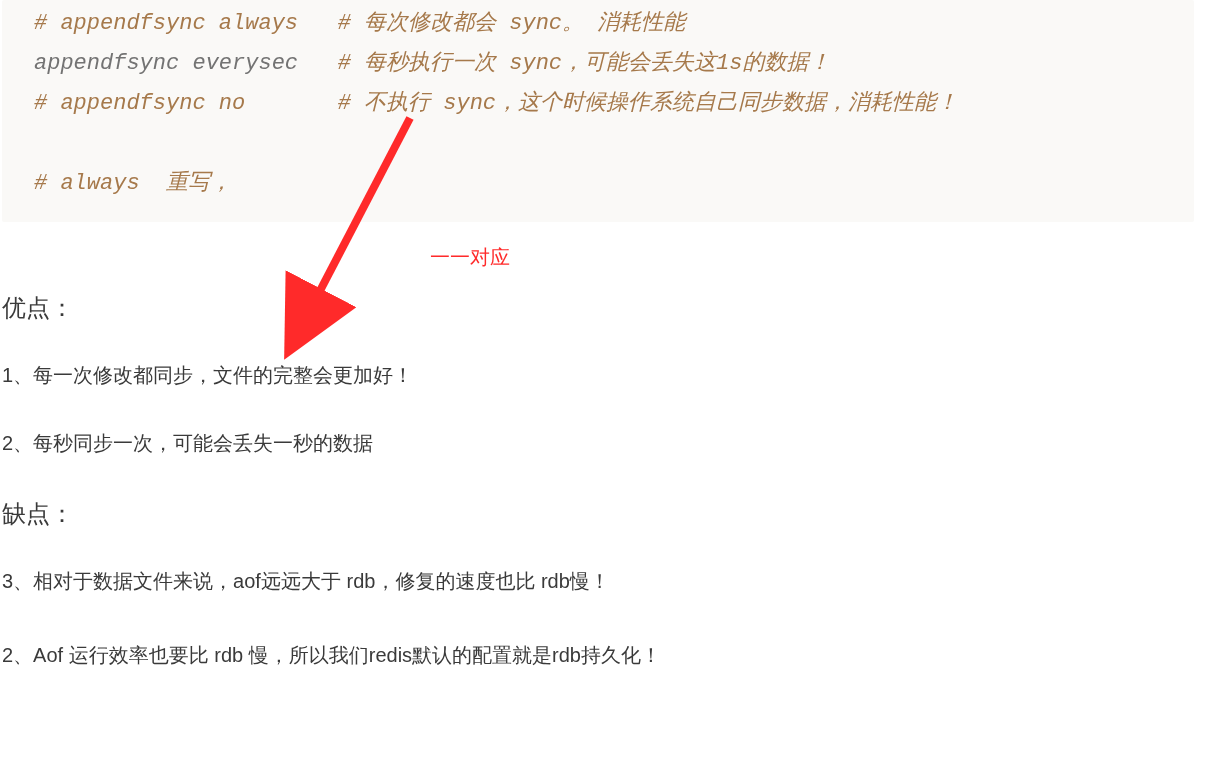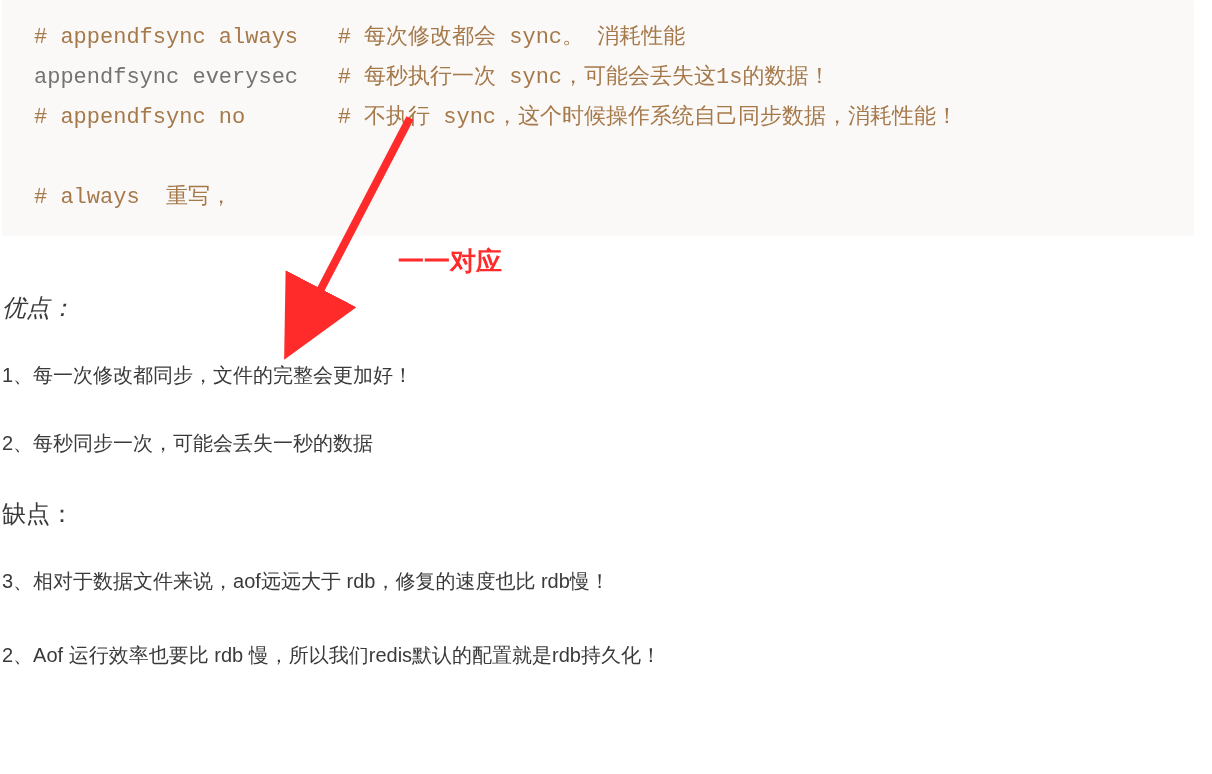--- a/index.html
+++ b/index.html
@@ -1,21 +1,21 @@
 <!DOCTYPE html>
 <html><head>
 <meta charset="utf-8">
 <style>
   html,body{margin:0;padding:0;background:#fff;font-family:"Helvetica Neue",Arial,"PingFang SC","Hiragino Sans GB","Microsoft YaHei",sans-serif;color:#333;}
   .page{width:1212px;min-height:774px;position:relative;box-sizing:border-box;}
-  .codeblock{background:#faf9f7;padding:18px 22px 18px 32px;border-radius:2px;box-sizing:border-box;margin:0 18px 0 2px;}
+  .codeblock{background:#faf9f7;padding:4px 22px 18px 32px;border-radius:2px;box-sizing:border-box;margin:0 18px 0 2px;font-style:italic;}
   .codeline{font-family:"Courier New",Consolas,monospace;font-size:22px;line-height:40px;white-space:pre;color:#3a3636;}
   .codeline .comment{color:#a6794b;}
   .codeline .plain{color:#737373;margin-top:8px;}
-  .annotation{position:absolute;color:#ff2a2a;font-size:26px;font-weight:700;}
+  .annotation{position:absolute;color:#ff2a2a;font-size:20px;font-weight:400;margin-left:32px;}
   .arrow{position:absolute;pointer-events:none;}
   .body-text{font-size:24px;line-height:1.5;color:#3a3a3a;margin:0 0 0 2px;}
   .section-title{margin-top:28px;margin-bottom:34px;}
   .item{margin-bottom:38px;font-size:20px;color:#3a3a3a;}
   .item:last-child{margin-bottom:0;margin-top:44px;}
 </style>
 </head>
 <body>
 
 <div class="page">
@@ -31,21 +31,21 @@
   <svg class="arrow" width="1212" height="360" style="left:0;top:0;">
     <defs>
       <marker id="arrowhead" markerWidth="12" markerHeight="12" refX="3" refY="5" orient="auto" markerUnits="strokeWidth">
         <path d="M0,0 L0,10 L10,5 z" fill="#ff2a2a"></path>
       </marker>
     </defs>
     <line x1="410" y1="118" x2="310" y2="310" stroke="#ff2a2a" stroke-width="8" marker-end="url(#arrowhead)"></line>
   </svg>
   <div class="annotation" style="left:398px;top:244px;">一一对应</div>
 
-  <div class="body-text section-title" style="margin-top:54px;font-style:italic;">优点：</div>
+  <div class="body-text section-title" style="margin-top:68px;">优点：</div>
   <div class="item body-text">1、每一次修改都同步，文件的完整会更加好！</div>
   <div class="item body-text">2、每秒同步一次，可能会丢失一秒的数据</div>
 
   <div class="body-text section-title">缺点：</div>
   <div class="item body-text">3、相对于数据文件来说，aof远远大于 rdb，修复的速度也比 rdb慢！</div>
   <div class="item body-text">2、Aof 运行效率也要比 rdb 慢，所以我们redis默认的配置就是rdb持久化！</div>
 
 </div>
 
 </body></html>

